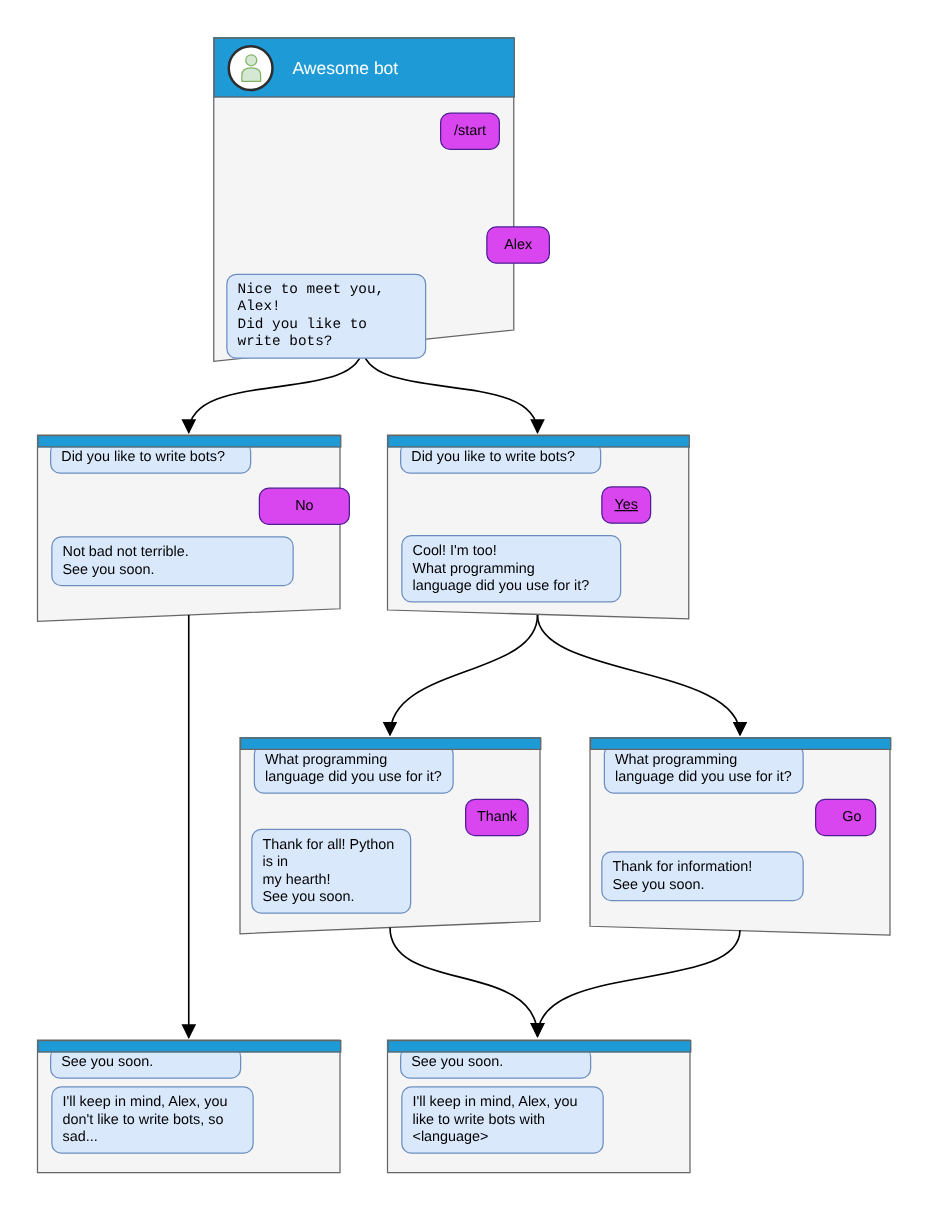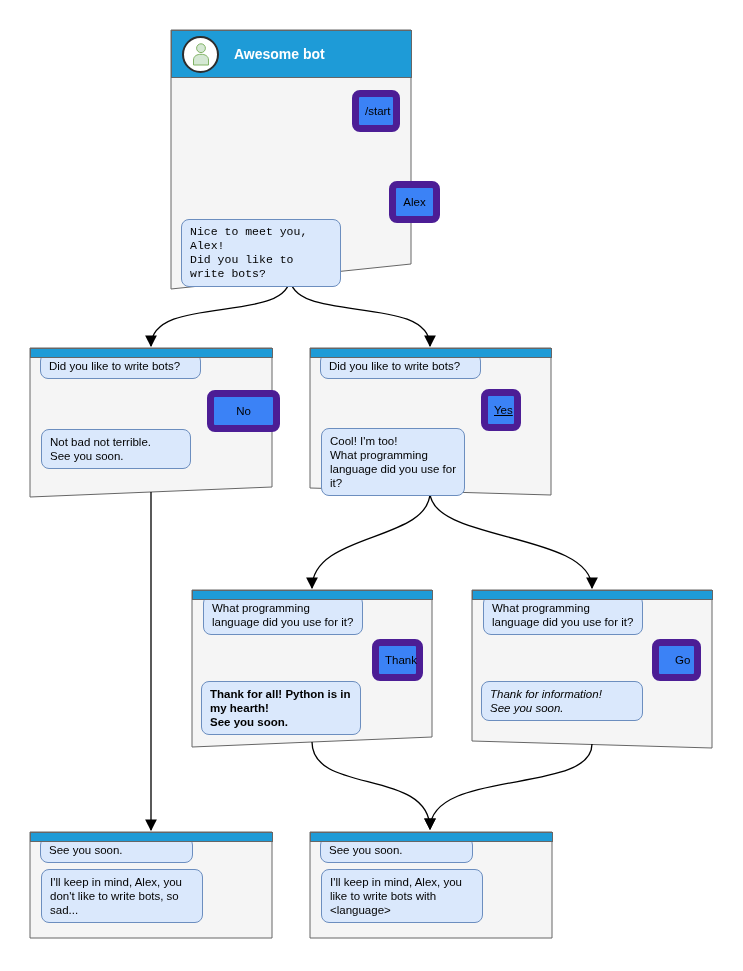--- a/index.html
+++ b/index.html
@@ -3,24 +3,24 @@
 <meta charset="utf-8">
 <style>
   html,body{margin:0;padding:0;background:#ffffff;}
   body{width:743px;height:971px;position:relative;font-family:"Liberation Sans",sans-serif;color:#000;}
   #canvas{position:relative;width:743px;height:971px;overflow:hidden;}
   svg.layer{position:absolute;left:0;top:0;z-index:0;}
   .win{position:absolute;z-index:1;}
   .winhdr{position:absolute;left:0;top:0;background:#1e9bd7;border:1px solid #666666;box-sizing:border-box;z-index:2;}
   .main-hdr{display:flex;align-items:center;}
   .avatar{position:absolute;left:10px;top:5px;width:37px;height:37px;border-radius:50%;background:#ffffff;border:2px solid #2d2d2d;box-sizing:border-box;display:flex;align-items:center;justify-content:center;}
-  .wintitle{position:absolute;left:62px;top:15px;color:#ffffff;font-weight:bold;font-size:14px;white-space:nowrap;}
+  .wintitle{position:absolute;left:62px;top:15px;color:#ffffff;font-weight:normal;font-size:14px;white-space:nowrap;}
   .bubble{position:absolute;font-size:11.5px;line-height:14px;border-radius:8px;box-sizing:border-box;white-space:pre-line;z-index:1;}
   .bot{background:#dae8fc;border:1px solid #6c8ebf;padding:5px 8px;}
-  .user{background:#3b82f6;border:7px solid #4c1d95;padding:7px 6px;text-align:center;}
+  .user{background:#d946ef;border:1px solid #4c1d95;padding:7px 6px;text-align:center;}
 </style>
 </head>
 <body>
 
 <div id="canvas">
 
   <svg class="layer" width="743" height="971" viewBox="0 0 743 971">
     <defs>
       <marker id="ah" viewBox="0 0 10 10" refX="9" refY="5" markerWidth="9" markerHeight="9" orient="auto">
         <path d="M0,0 L10,5 L0,10 Z" fill="#000000"></path>
@@ -57,49 +57,49 @@
     <div class="bubble user" style="left:181px;top:60px;width:48px;">/start</div>
     <div class="bubble user" style="left:179px;top:151px;width:51px;margin-left:39px;">Alex</div>
     <div class="bubble bot" style="left:10px;top:189px;width:160px;font-family:Liberation Mono, monospace;">Nice to meet you, Alex!
 Did you like to write bots?</div>
   </div>
 
   <div class="win" style="left:30px;top:348px;width:243px;height:150px;">
     <div class="winhdr" style="width:243px;height:10px;"></div>
     <div class="bubble bot" style="left:10px;top:5px;width:161px;">Did you like to write bots?</div>
     <div class="bubble user" style="left:177px;top:42px;width:73px;">No</div>
-    <div class="bubble bot" style="left:11px;top:81px;width:150px;">Not bad not terrible.
+    <div class="bubble bot" style="left:11px;top:81px;width:194px;">Not bad not terrible.
 See you soon.</div>
   </div>
 
   <div class="win" style="left:310px;top:348px;width:242px;height:148px;">
     <div class="winhdr" style="width:242px;height:10px;"></div>
     <div class="bubble bot" style="left:10px;top:5px;width:161px;">Did you like to write bots?</div>
     <div class="bubble user" style="left:171px;top:41px;width:40px;text-decoration:underline;">Yes</div>
-    <div class="bubble bot" style="left:11px;top:80px;width:144px;">Cool! I'm too!
+    <div class="bubble bot" style="left:11px;top:80px;width:176px;">Cool! I'm too!
 What programming
 language did you use for it?</div>
   </div>
 
   <div class="win" style="left:192px;top:590px;width:241px;height:158px;">
     <div class="winhdr" style="width:241px;height:10px;"></div>
     <div class="bubble bot" style="left:11px;top:5px;width:160px;">What programming
 language did you use for it?</div>
     <div class="bubble user" style="left:180px;top:49px;width:51px;">Thank</div>
-    <div class="bubble bot" style="left:9px;top:91px;width:160px;font-weight:bold;">Thank for all! Python is in
+    <div class="bubble bot" style="left:9px;top:73px;width:128px;">Thank for all! Python is in
 my hearth!
 See you soon.</div>
   </div>
 
   <div class="win" style="left:472px;top:590px;width:241px;height:159px;">
     <div class="winhdr" style="width:241px;height:10px;"></div>
     <div class="bubble bot" style="left:11px;top:5px;width:160px;">What programming
 language did you use for it?</div>
     <div class="bubble user" style="left:180px;top:49px;width:49px;padding-left:16px;">Go</div>
-    <div class="bubble bot" style="left:9px;top:91px;width:162px;font-style:italic;">Thank for information!
+    <div class="bubble bot" style="left:9px;top:91px;width:162px;">Thank for information!
 See you soon.</div>
   </div>
 
   <div class="win" style="left:30px;top:832px;width:243px;height:107px;">
     <div class="winhdr" style="width:243px;height:10px;"></div>
     <div class="bubble bot" style="left:10px;top:5px;width:153px;">See you soon.</div>
     <div class="bubble bot" style="left:11px;top:37px;width:162px;">I'll keep in mind, Alex, you
 don't like to write bots, so
 sad...</div>
   </div>

